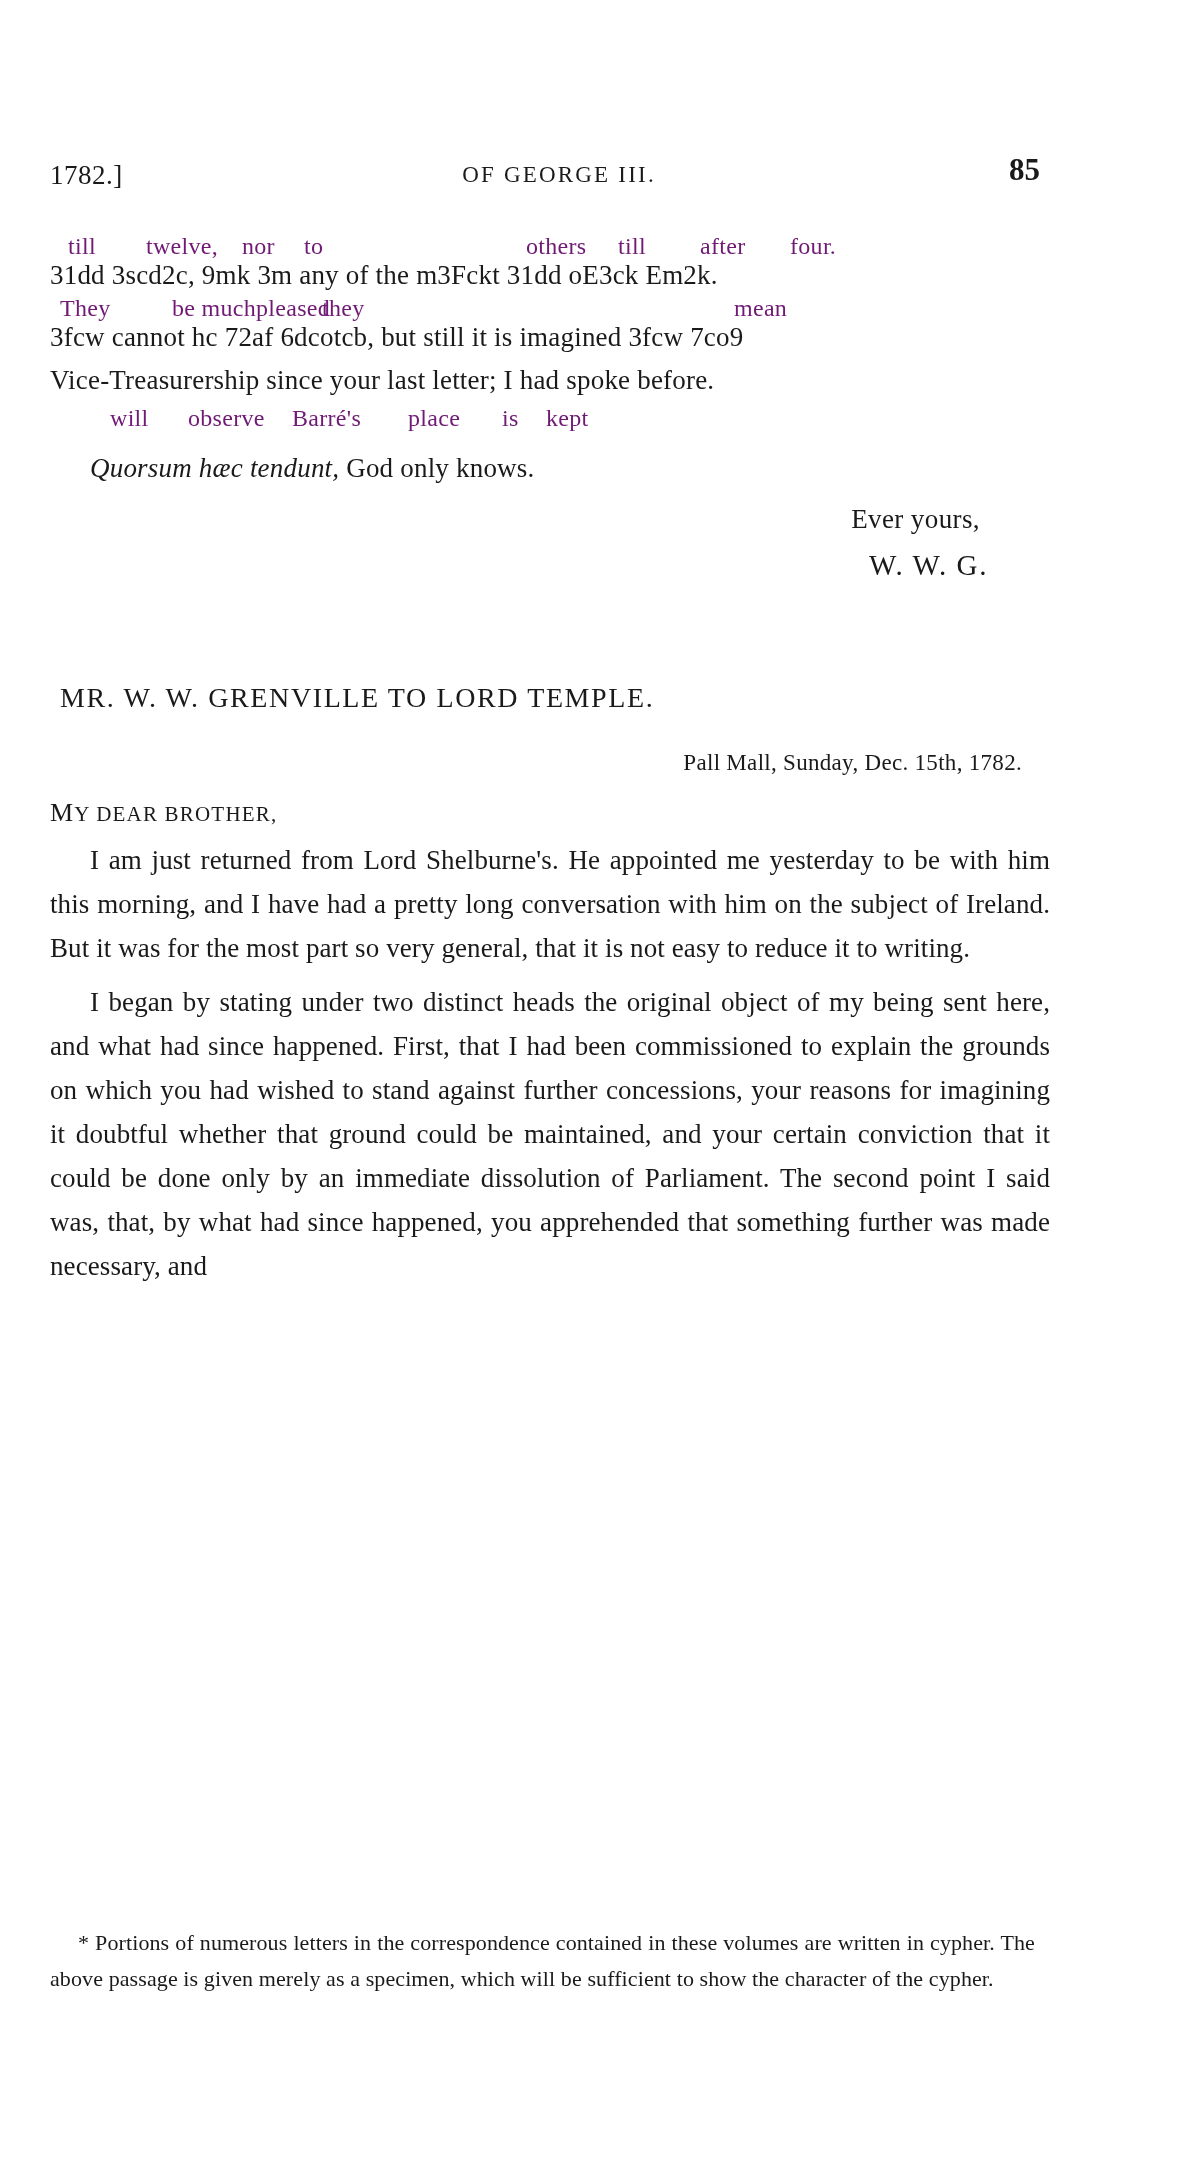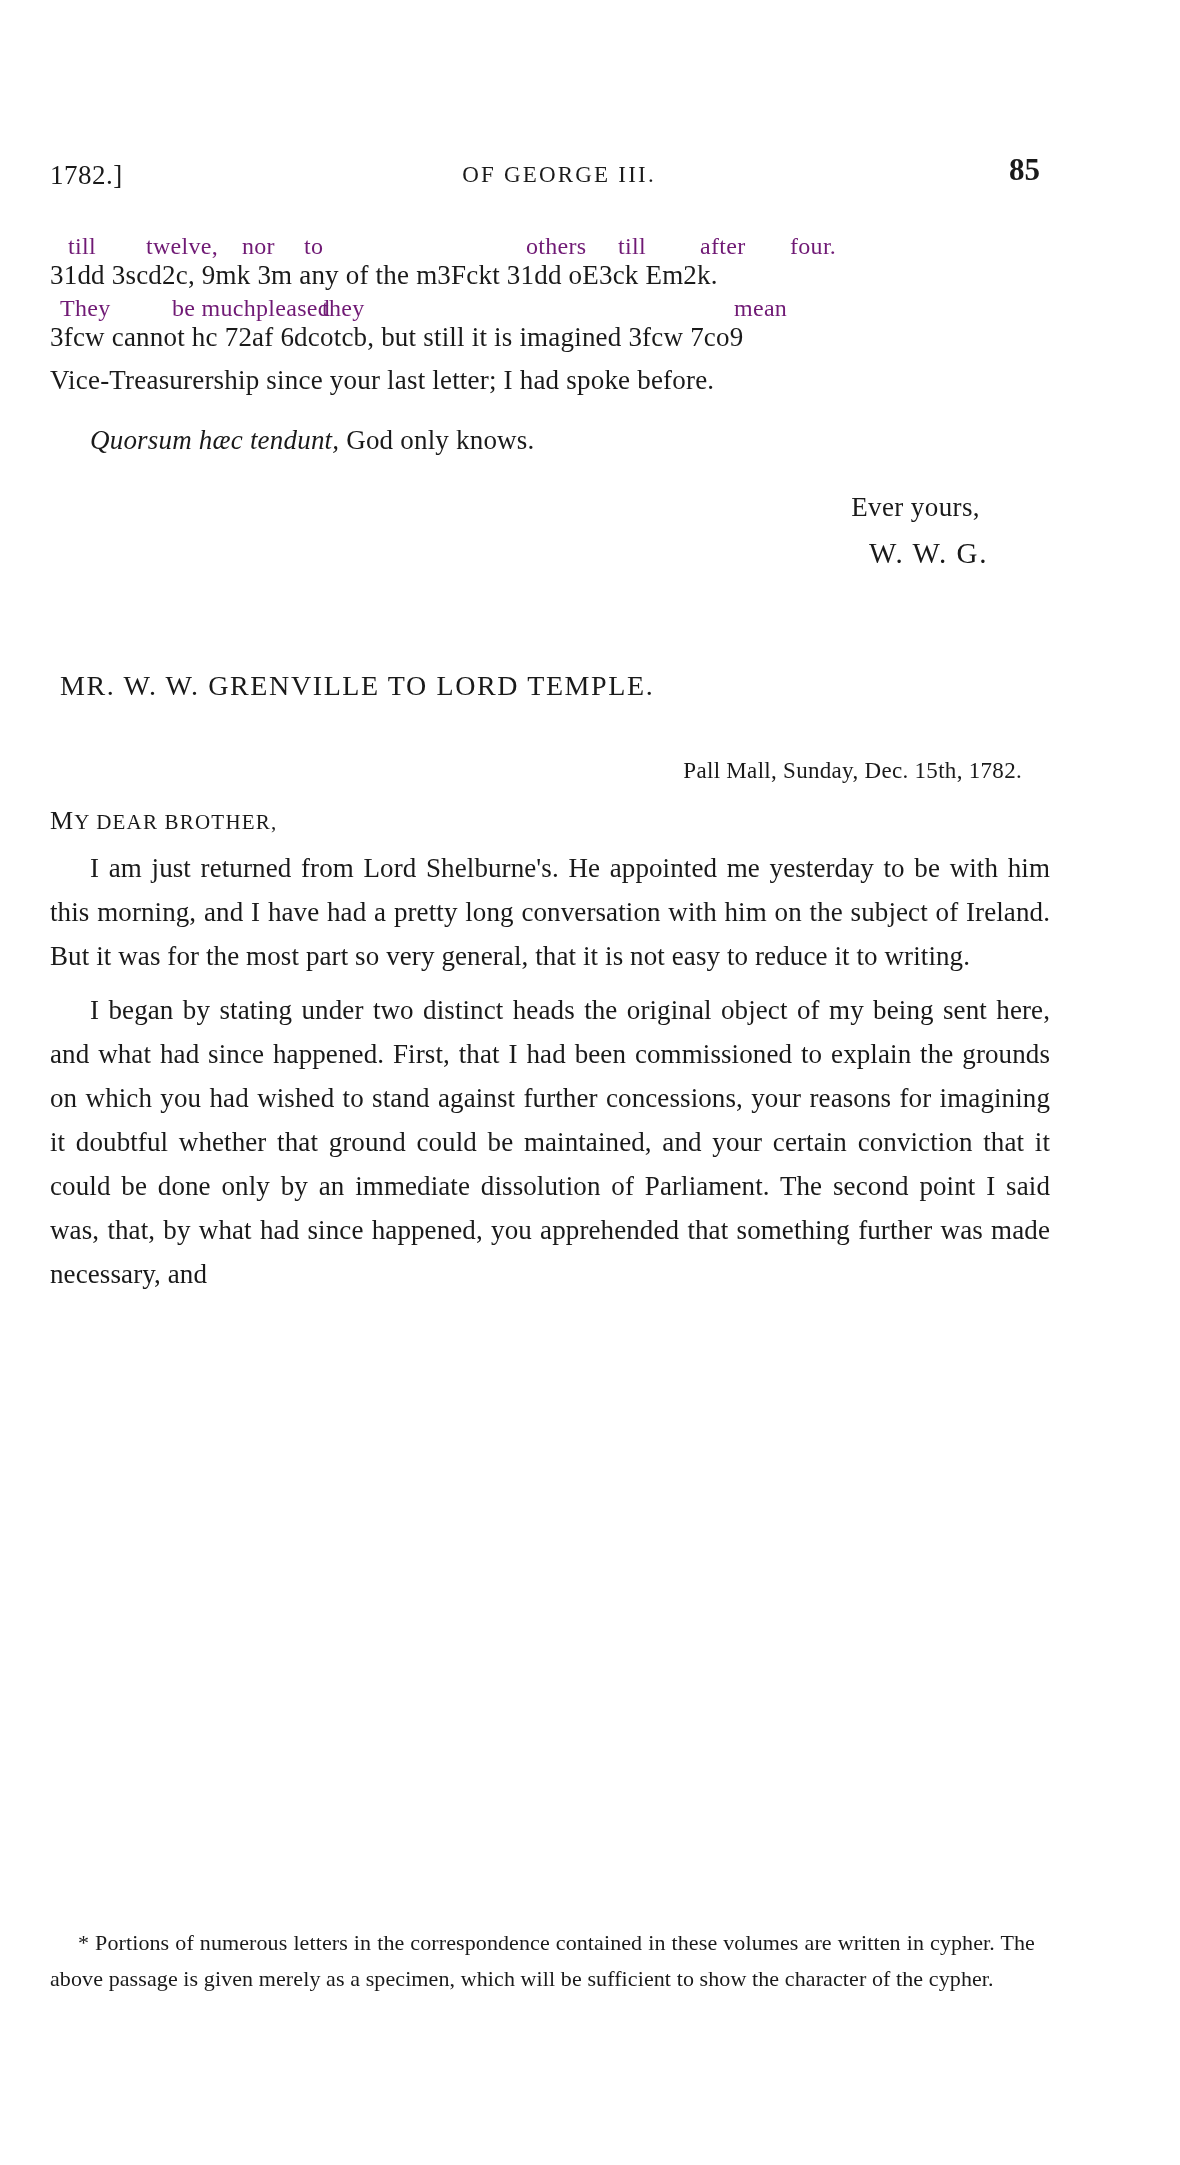--- a/index.html
+++ b/index.html
@@ -120,21 +120,21 @@
     font-size: 27px;
     line-height: 44px;
     letter-spacing: 0.2px;
   }
   .italic-lead {
     font-style: italic;
   }
   .signoff-1 {
     text-align: right;
     font-size: 27px;
-    margin-top: 30px;
+    margin-top: 14px;
     padding-right: 70px;
     letter-spacing: 0.4px;
   }
   .signoff-2 {
     text-align: right;
     font-size: 29px;
     margin-top: 14px;
     padding-right: 62px;
     letter-spacing: 1.6px;
   }
@@ -143,21 +143,21 @@
   .letter-heading {
     text-align: left;
     font-size: 28px;
     letter-spacing: 1.6px;
     margin-top: 100px;
     padding-left: 10px;
   }
   .dateline {
     text-align: right;
     font-size: 23px;
-    margin-top: 56px;
+    margin-top: 36px;
     padding-right: 28px;
     letter-spacing: 0.3px;
   }
   .salutation {
     font-size: 26px;
     margin-top: 22px;
     letter-spacing: 1px;
   }
   .salutation .sc {
     font-size: 21px;
@@ -215,20 +215,23 @@
         </div>
         <div class="cypher">3fcw cannot hc 72af 6dcotcb, but still it is imagined 3fcw 7co9</div>
       </div>
 
 
       <div class="cypher-pair">
         <div class="plain-line">Vice-Treasurership since your last letter; I had spoke before.</div>
       </div>
 
       <div class="cypher-pair">
+        <div class="gloss gloss-indent-3 gloss-row-4">
+          <span class="g1">will</span><span class="g2">observe</span><span class="g3">Barré's</span><span class="g4">place</span><span class="g5">is</span><span class="g6">kept</span>
+        </div>
       </div>
 
     </div>
 
     <div class="plain-line" style="margin-top:16px; padding-left:40px;">
       <span class="italic-lead">Quorsum hæc tendunt,</span><span> God only knows.</span>
     </div>
 
     <div class="signoff-1">Ever yours,</div>
     <div class="signoff-2">W. W. G.</div>

